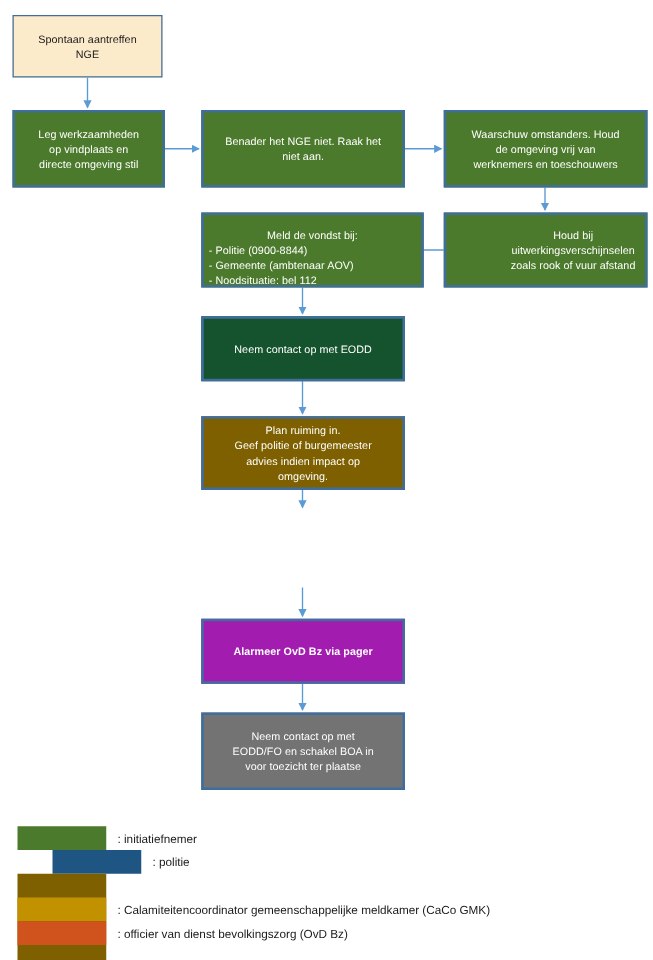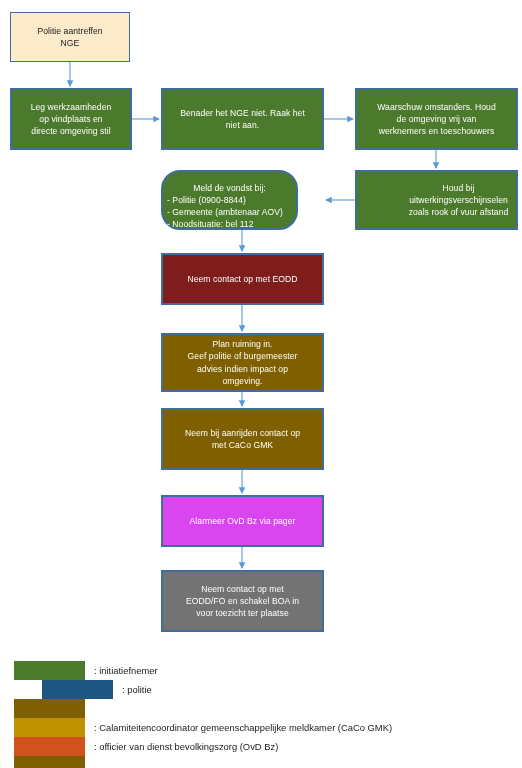--- a/index.html
+++ b/index.html
@@ -40,23 +40,23 @@
     display: block;
     width: 100%;
     white-space: pre-line;
   }
   .node.start {
     background: #FCEBCB;
     color: #1A1A1A;
     border: 1.5px solid #3F6E9E;
   }
   .node.initiatiefnemer { background: #4C7A2C; }
-  .node.politie         { background: #7f1d1d; }
+  .node.politie         { background: #14532d; }
   .node.eodd            { background: #7E6000; }
-  .node.caco            { background: #d946ef; }
+  .node.caco            { background: #a21caf; font-weight: bold; }
   .node.ovdbz           { background: #737373; }
 
   .node.align-left .txt { text-align: left; }
   .node .hdr { display: block; text-align: center; }
 
   
   #arrows {
     position: absolute;
     left: 0; top: 0;
     width: 522px;
@@ -126,42 +126,42 @@
 
       <line x1="242" y1="392" x2="242" y2="406"></line>
 
       <line x1="242" y1="470" x2="242" y2="493"></line>
 
       <line x1="242" y1="547" x2="242" y2="568"></line>
     </g>
   </svg>
 
   <div class="node start" style="left:10px; top:12px; width:120px; height:50px;">
-    <span class="txt">Politie aantreffen
+    <span class="txt">Spontaan aantreffen
 NGE</span>
   </div>
 
   <div class="node initiatiefnemer" style="left:10px; top:88px; width:122px; height:62px;">
     <span class="txt">Leg werkzaamheden
 op vindplaats en
 directe omgeving stil</span>
   </div>
 
   <div class="node initiatiefnemer" style="left:161px; top:88px; width:163px; height:62px;align-items:center;">
     <span class="txt">Benader het NGE niet. Raak het
 niet aan.</span>
   </div>
 
   <div class="node initiatiefnemer" style="left:355px; top:88px; width:163px; height:62px;">
     <span class="txt">Waarschuw omstanders. Houd
 de omgeving vrij van
 werknemers en toeschouwers</span>
   </div>
 
-  <div class="node initiatiefnemer align-left" style="left:161px; top:170px; width:137px; height:60px;border-radius:19px;">
+  <div class="node initiatiefnemer align-left" style="left:161px; top:170px; width:178px; height:60px;">
     <span class="txt">
       <span class="hdr">Meld de vondst bij:</span><span>- Politie (0900-8844)
 - Gemeente (ambtenaar AOV)
 - Noodsituatie: bel 112</span>
     </span>
   </div>
 
   <div class="node initiatiefnemer" style="left:355px; top:170px; width:163px; height:60px;padding-left:48px;">
     <span class="txt">Houd bij
 uitwerkingsverschijnselen
@@ -172,24 +172,20 @@
     <span class="txt">Neem contact op met EODD</span>
   </div>
 
   <div class="node eodd" style="left:161px; top:333px; width:163px; height:59px;">
     <span class="txt">Plan ruiming in.
 Geef politie of burgemeester
 advies indien impact op
 omgeving.</span>
   </div>
 
-  <div class="node eodd" style="left:161px; top:408px; width:163px; height:62px;">
-    <span class="txt">Neem bij aanrijden contact op
-met CaCo GMK</span>
-  </div>
 
   <div class="node caco" style="left:161px; top:495px; width:163px; height:52px;">
     <span class="txt">Alarmeer OvD Bz via pager</span>
   </div>
 
   <div class="node ovdbz" style="left:161px; top:570px; width:163px; height:62px;">
     <span class="txt">Neem contact op met
 EODD/FO en schakel BOA in
 voor toezicht ter plaatse</span>
   </div>

